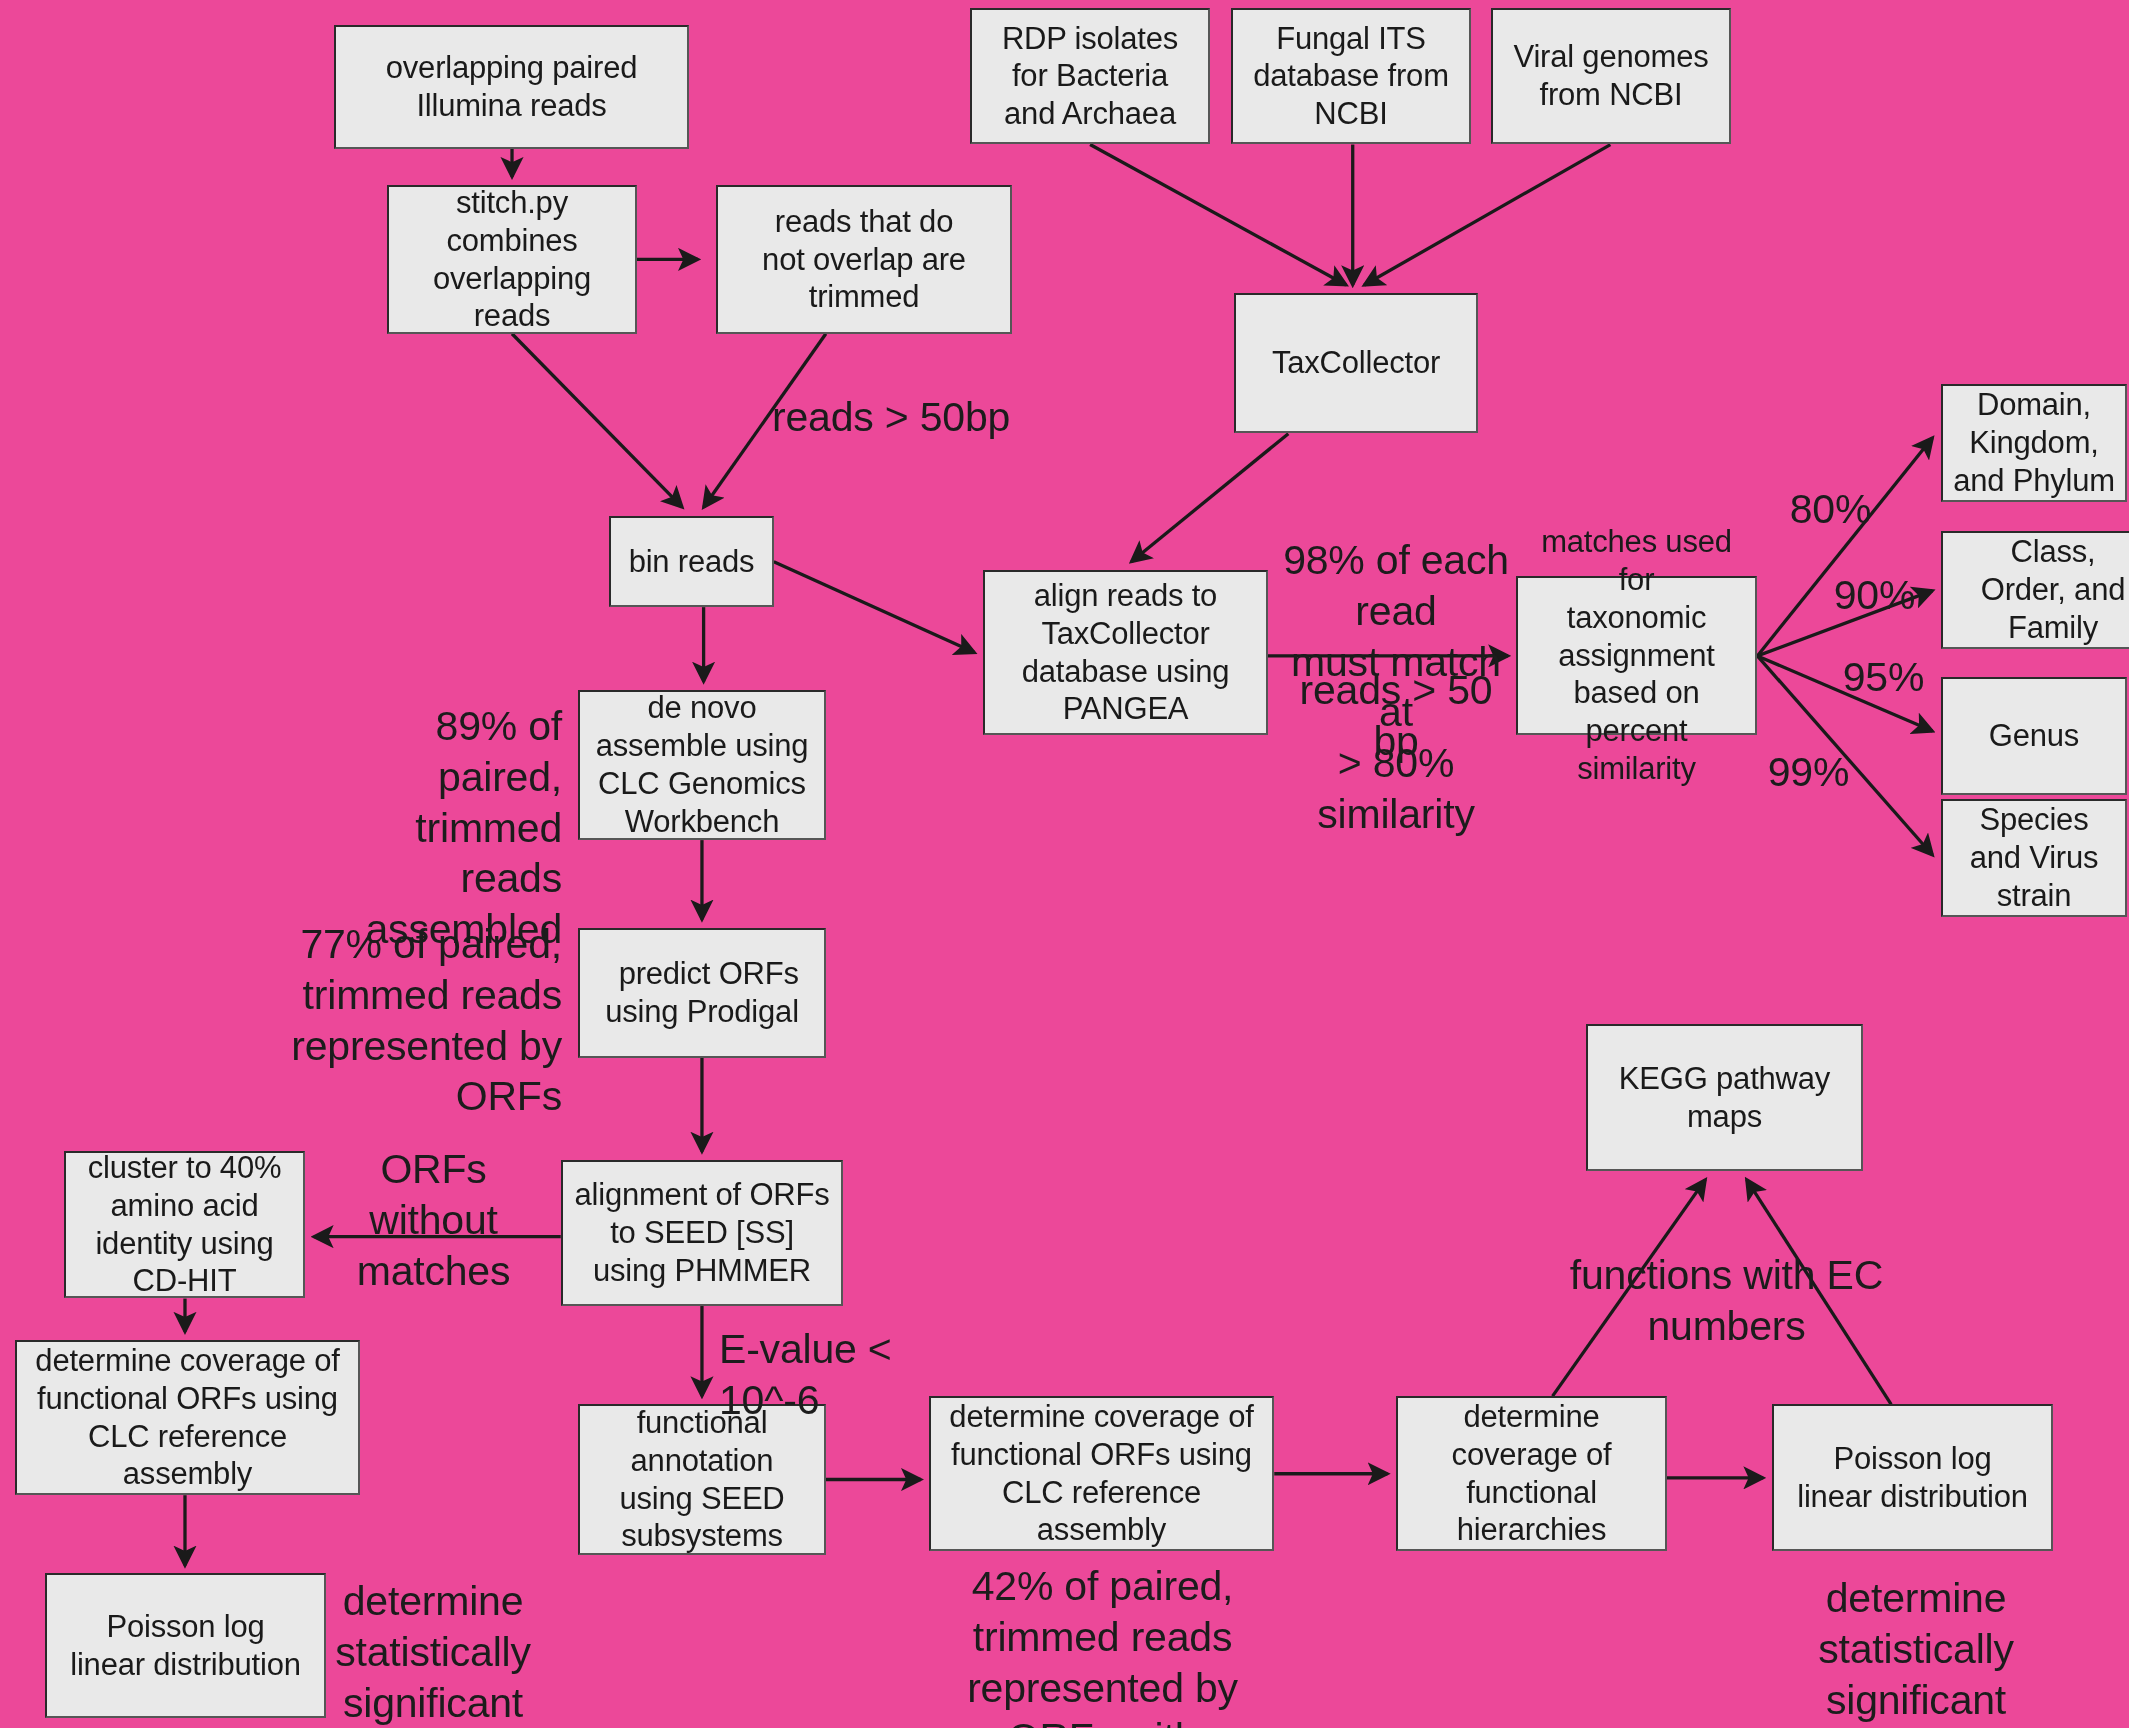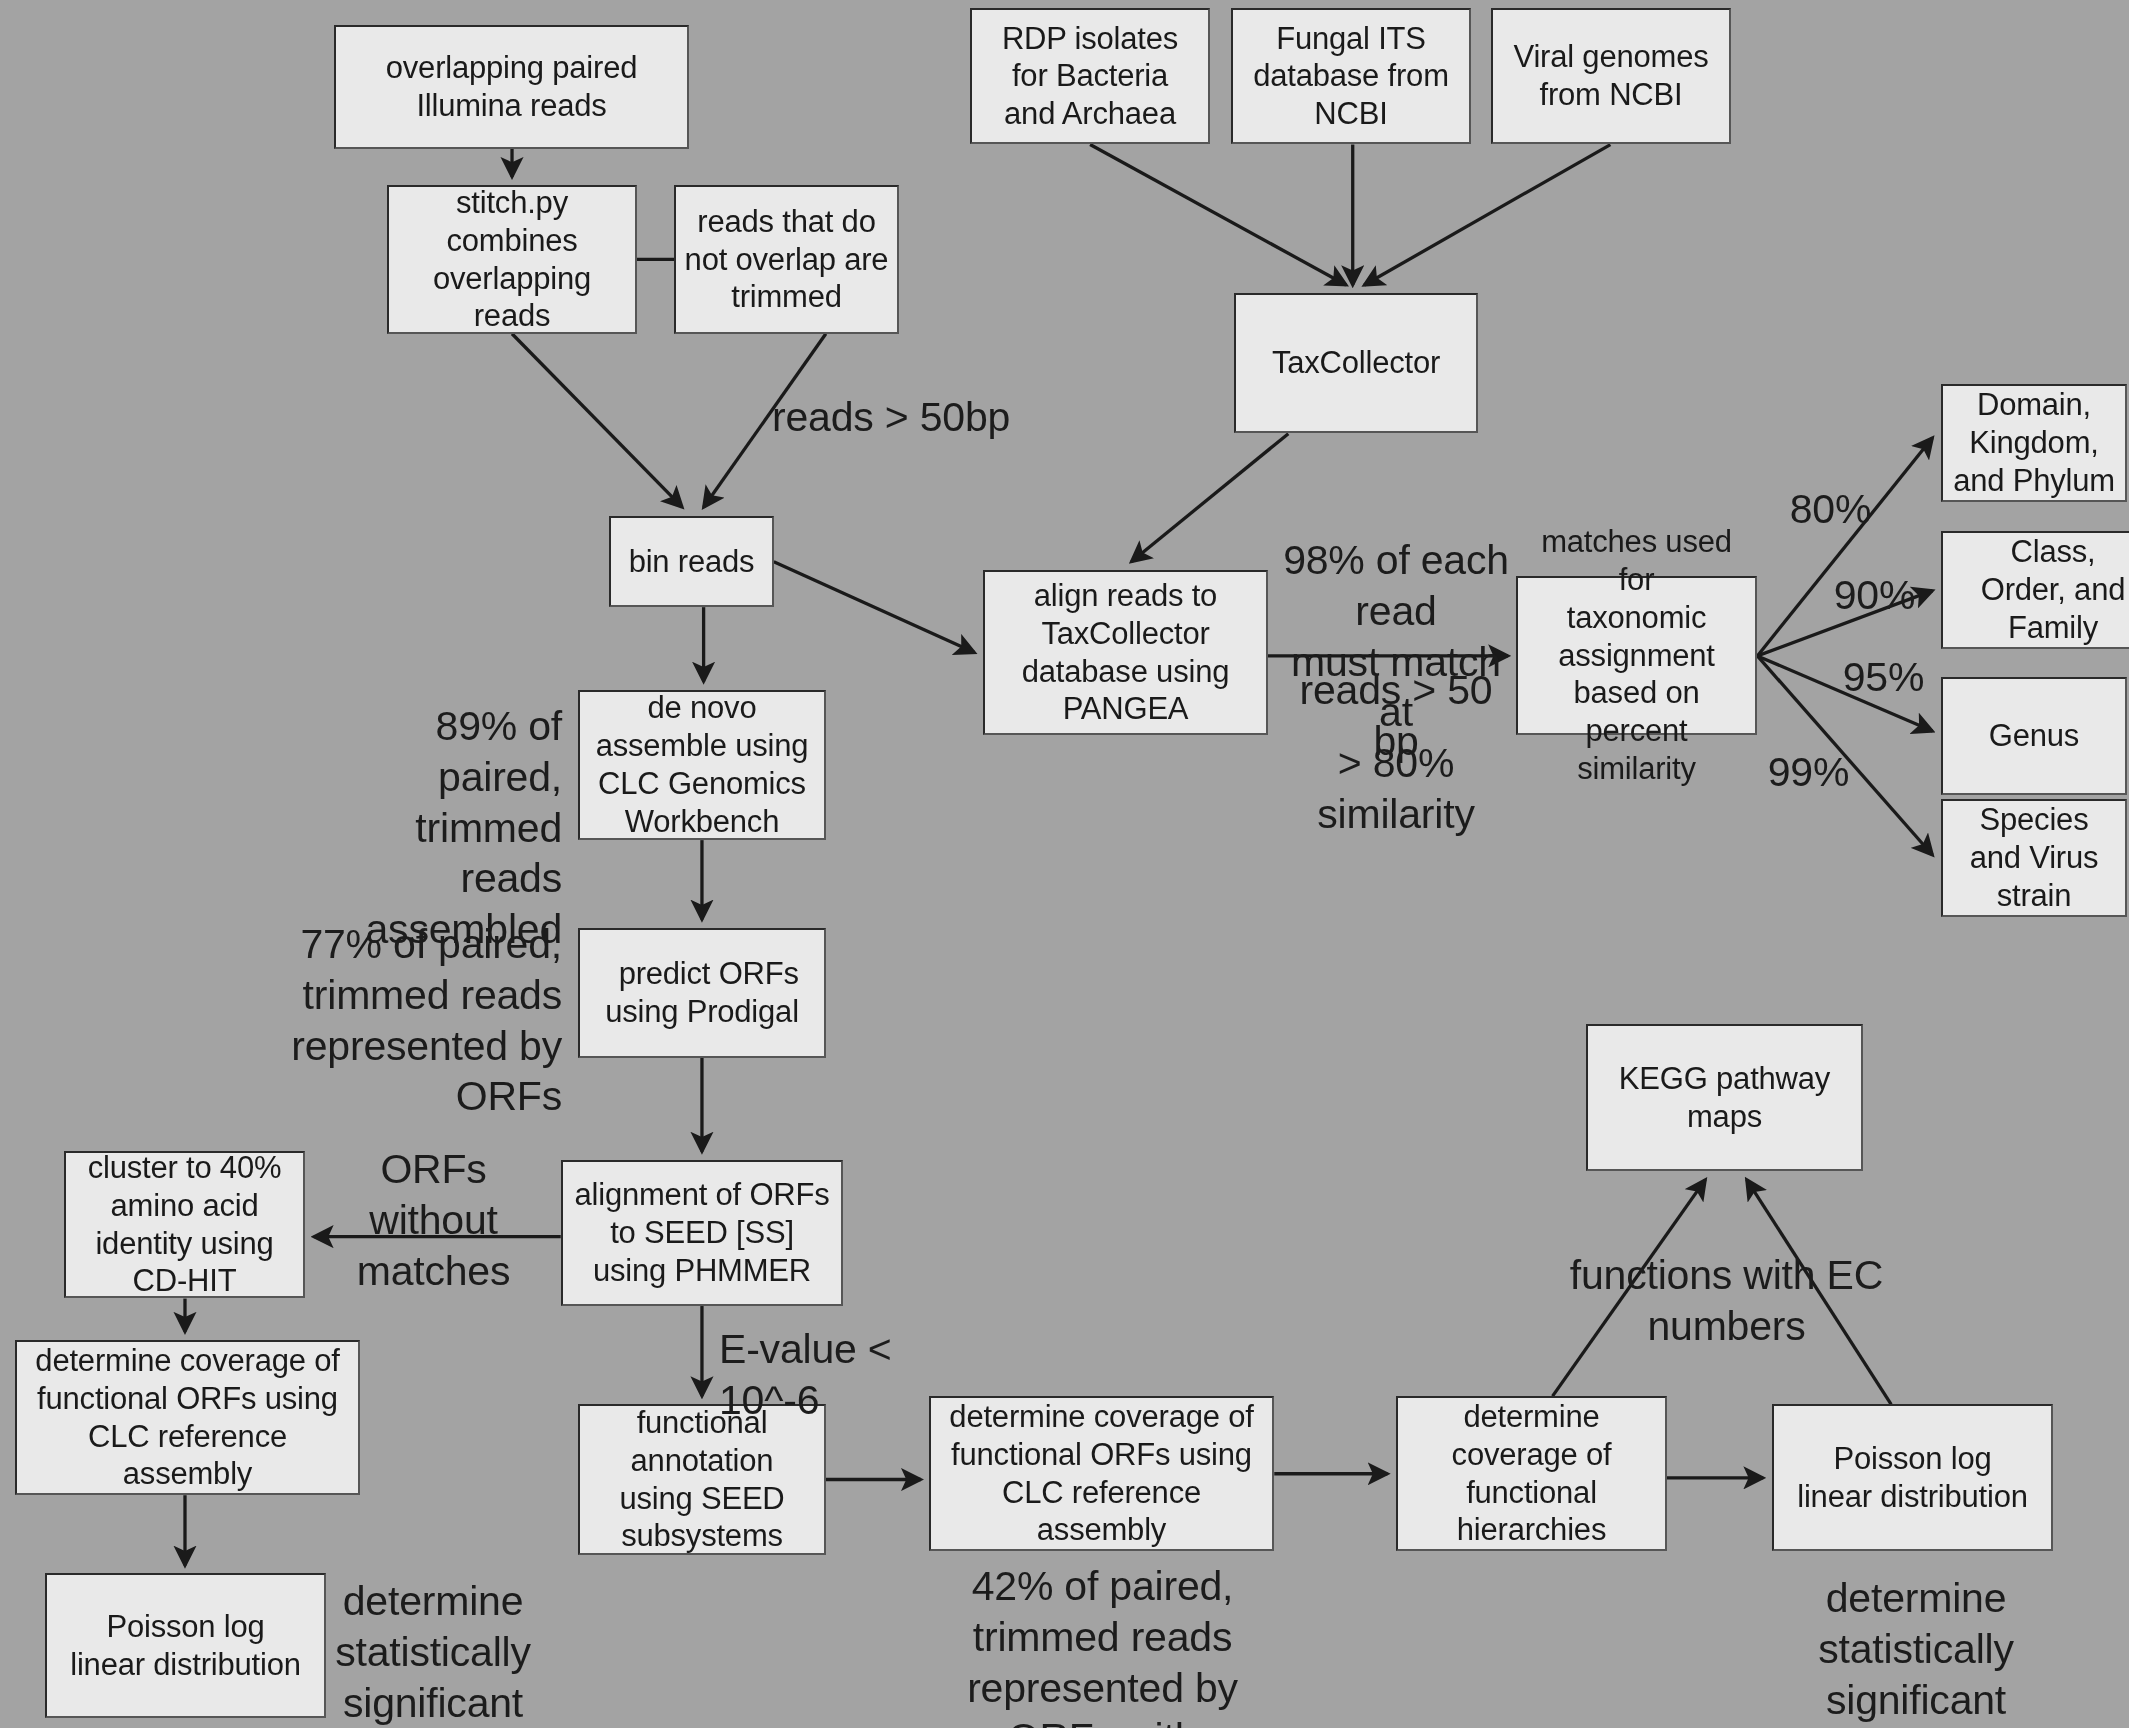--- a/index.html
+++ b/index.html
@@ -8,21 +8,21 @@
     padding: 0;
     background: #ffffff;
   }
   body {
     font-family: "Liberation Sans", sans-serif;
   }
   #canvas {
     position: relative;
     width: 2129px;
     height: 1729px;
-    background: #a3a3a3;
+    background: #ec4899;
     overflow: hidden;
   }
   #edges {
     position: absolute;
     left: 0;
     top: 0;
     width: 2129px;
     height: 1729px;
     pointer-events: none;
   }
@@ -97,21 +97,21 @@
         <path d="M 2290,1700 L 2115,1428" marker-end="url(#arrowhead)"></path>
       </g>
   </svg>
   <div id="node-layer">
       <div class="node" style="left: 334px; top: 25px; width: 355px; height: 124px;">overlapping paired
 Illumina reads</div>
       <div class="node" style="left: 387px; top: 185px; width: 250px; height: 149px;">stitch.py
 combines
 overlapping
 reads</div>
-      <div class="node" style="left: 674px; top: 185px; width: 225px; height: 149px;">reads that do
+      <div class="node" style="left: 716px; top: 185px; width: 296px; height: 149px;">reads that do
 not overlap are
 trimmed</div>
       <div class="node" style="left: 970px; top: 8.3px; width: 240px; height: 136px;">RDP isolates
 for Bacteria
 and Archaea</div>
       <div class="node" style="left: 1231px; top: 8.3px; width: 240px; height: 136px;">Fungal ITS
 database from
 NCBI</div>
       <div class="node" style="left: 1491px; top: 8.3px; width: 240px; height: 136px;">Viral genomes
 from NCBI</div>

